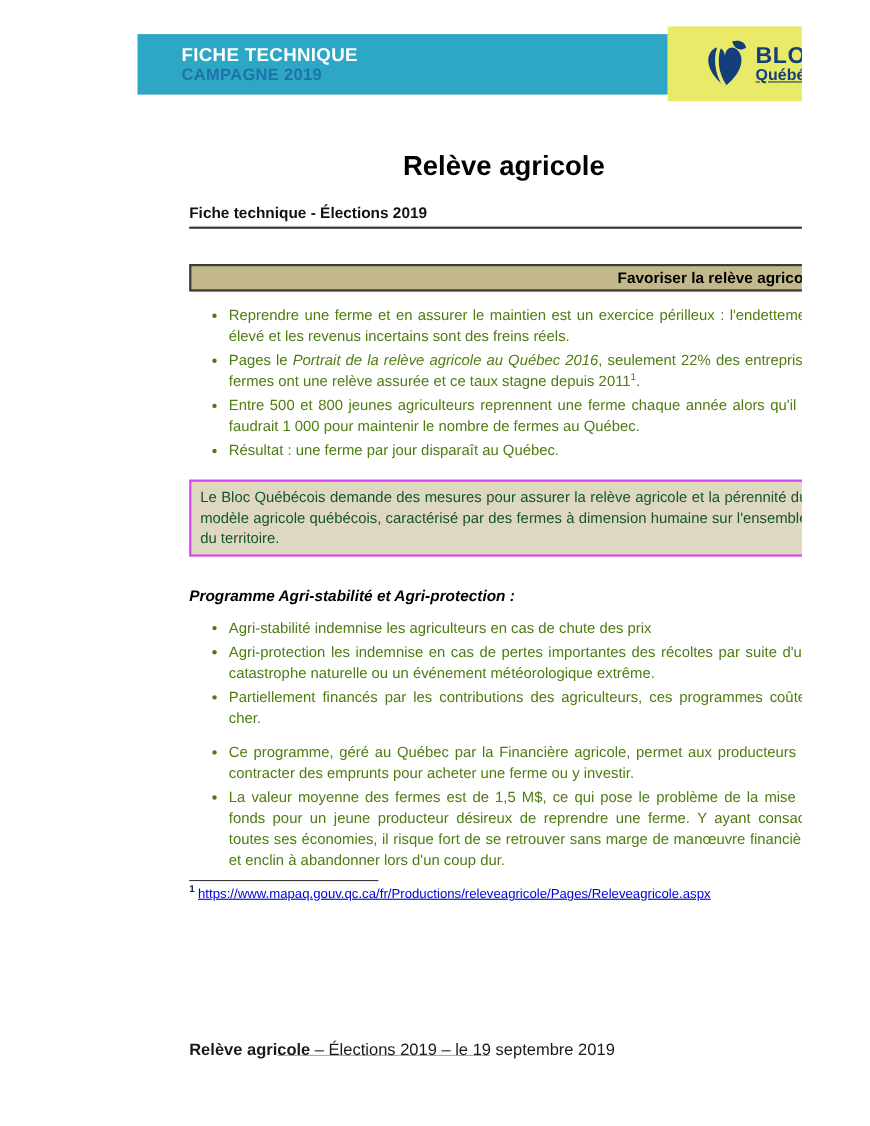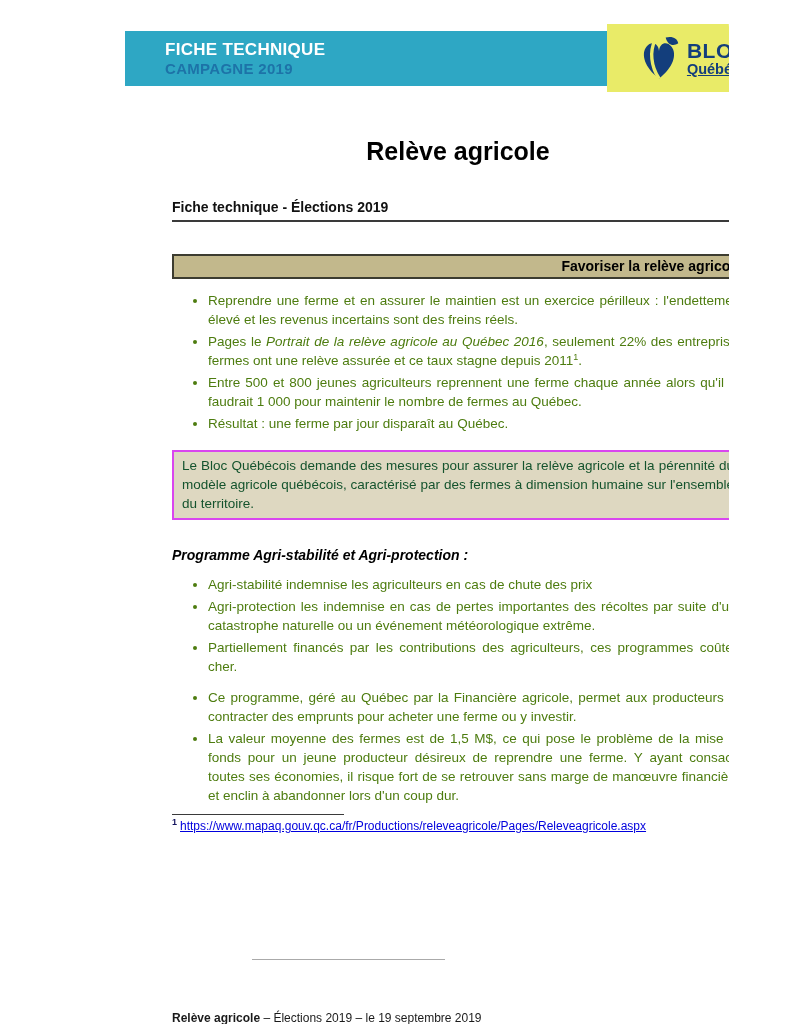--- a/index.html
+++ b/index.html
@@ -30,21 +30,21 @@
     display: flex; align-items: center; justify-content: center; gap: 7px;
   }
   .logo-mark { width: 42px; height: 46px; flex: 0 0 auto; }
   .logo-text { display: flex; flex-direction: column; line-height: 1; }
   .logo-line1 { color: #133e7c; font-weight: bold; font-size: 21px; letter-spacing: 0.5px; }
   .logo-line2 { color: #133e7c; font-weight: bold; font-size: 14.5px; margin-top: 1px; text-decoration: underline; }
   
   .content { position: absolute; left: 110px; top: 137px; width: 572px; }
   .doc-title { text-align: center; font-size: 25px; font-weight: bold; color: #000; }
   .subheader {
-    margin-top: 33px; font-size: 14px; font-weight: bold;
+    margin-top: 19px; font-size: 14px; font-weight: bold;
     padding-bottom: 5px; border-bottom: 2px solid #3a3a3a;
   }
   .section-box {
     margin-top: 32px;
     background: #c2b88c;
     border: 2px solid #3c3c30;
     padding: 2px 0 3px 6px;
     font-size: 14px; font-weight: bold; color: #000; text-align: right;
   }
   ul.bullets { margin-top: 12px; padding-left: 36px; list-style: disc; }
@@ -63,21 +63,21 @@
   .callout-3 { margin-top: 12px; }
   .program-heading { margin-top: 27px; font-size: 14px; font-weight: bold; font-style: italic; color: #000; }
   .program-heading-2 { margin-top: 25px; }
   sup { font-size: 9px; vertical-align: super; line-height: 0; }
   
   .footnote-sep { margin-top: 9px; width: 172px; border-top: 1px solid #3a3a3a; }
   .footnote { margin-top: 4px; font-size: 12px; }
   .footnote-marker { font-weight: bold; color: #13135e; margin-right: 3px; }
   .footnote-link { color: #0000dd; text-decoration: underline; cursor: pointer; }
   
-  .footer { position: absolute; left: 110px; top: 1011px; font-size: 12px; color: #1a1a1a; }
+  .footer { position: absolute; left: 110px; top: 946px; font-size: 15px; color: #1a1a1a; }
   .footer-bold { font-weight: bold; }
   .footer-rule { position: absolute; left: 190px; top: 959px; width: 193px; height: 1px; background: #aaaaaa; }
 </style>
 </head>
 <body>
 
 <div class="page">
 
   <div class="header">
     <div class="header-band">

